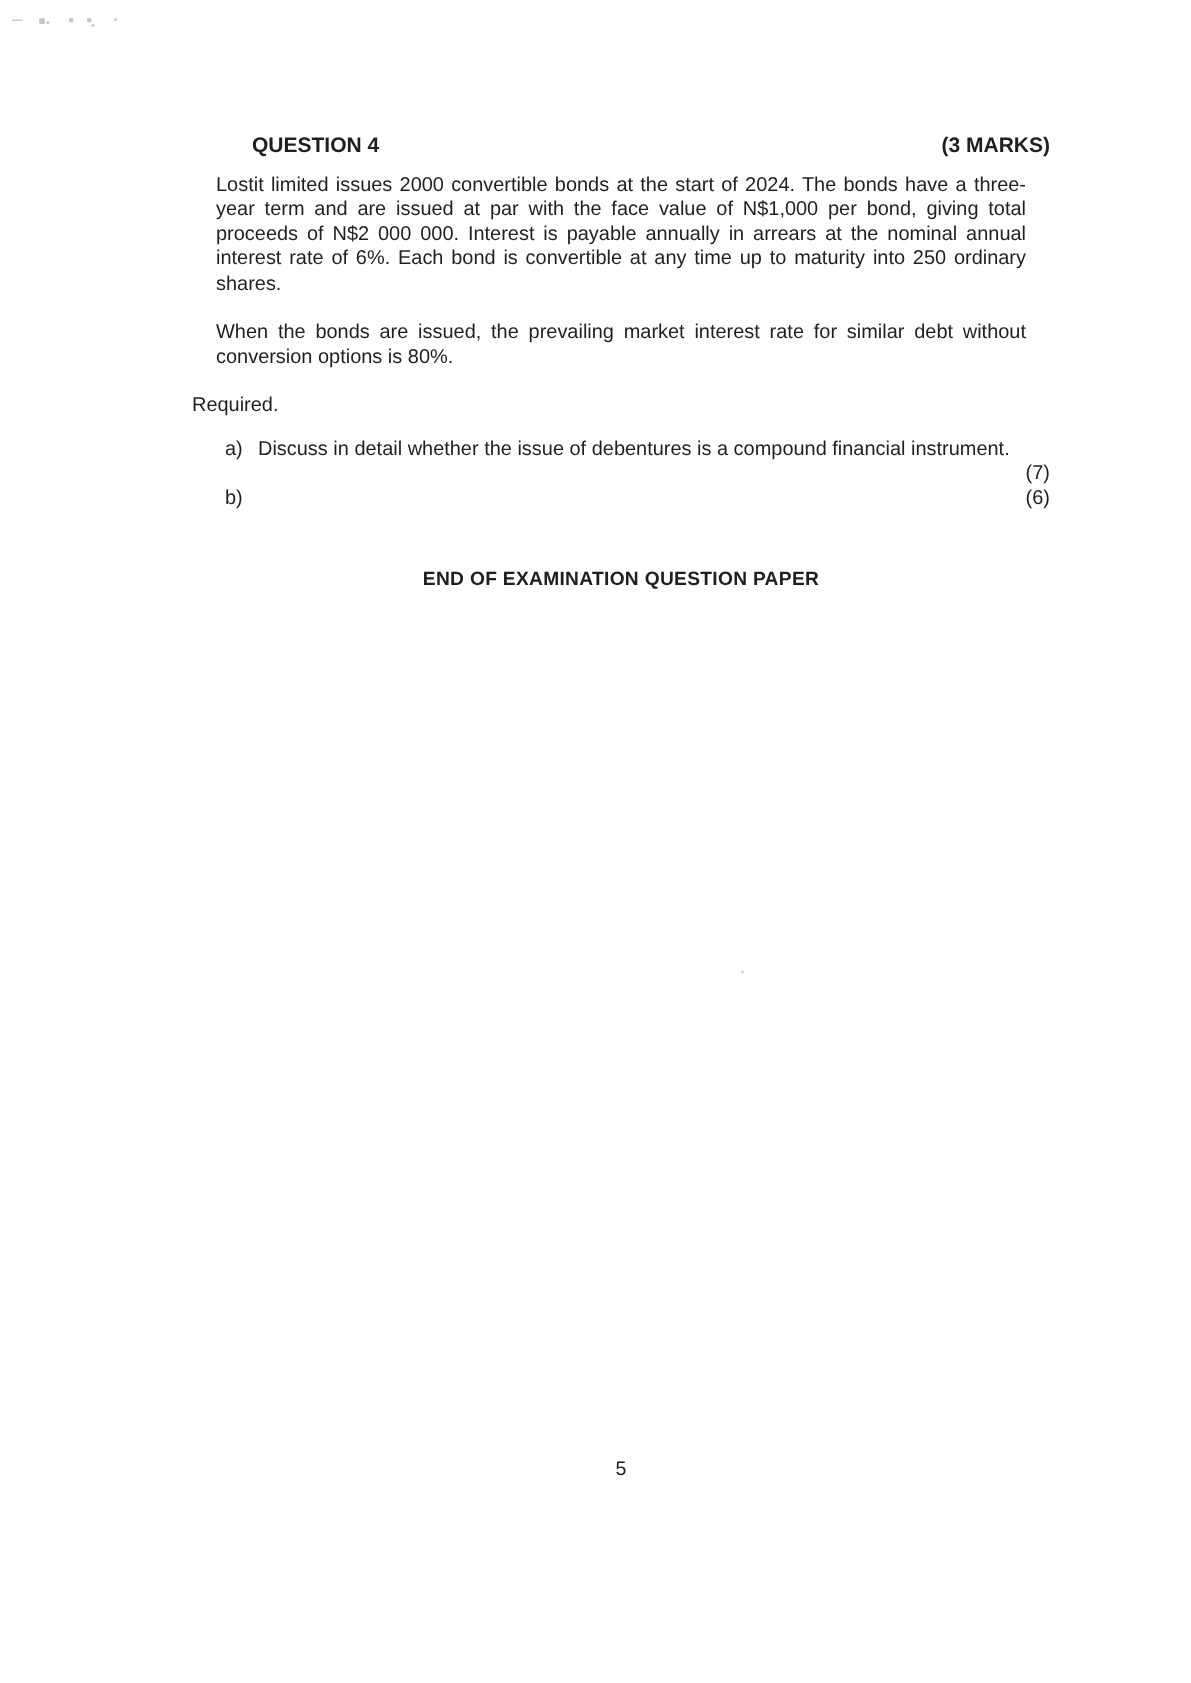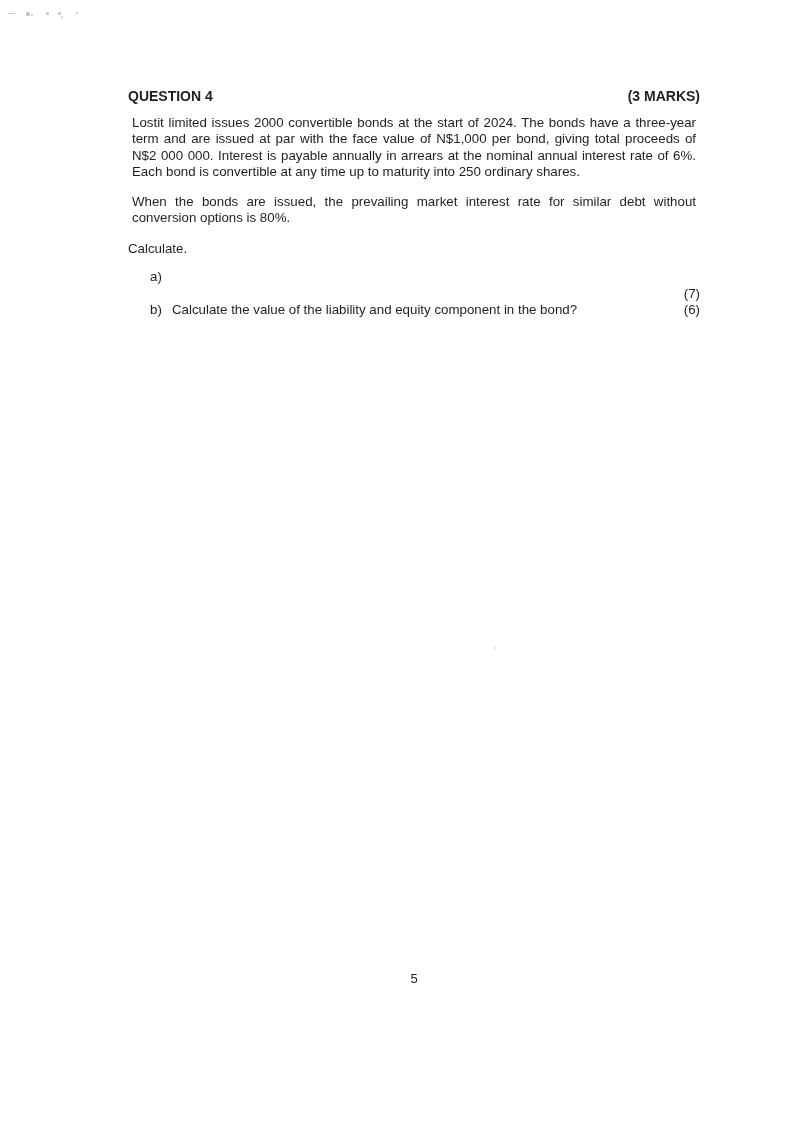--- a/index.html
+++ b/index.html
@@ -29,23 +29,24 @@
     top: 88px;
     width: 572px;
     font-size: 13.3px;
     line-height: 16.5px;
   }
   .q-header {
     display: flex;
     justify-content: space-between;
     font-weight: bold;
     font-size: 14px;
+    margin-left: 40px;
   }
   .para {
-    margin: 4px;
+    margin: 16px;
     margin-top: 10px;
     text-align: justify;
   }
   .para.second {
     margin-top: 13px;
   }
   .required {
     margin-top: 14px;
   }
   .req-list {
@@ -96,35 +97,36 @@
 
     <div class="q-header">
       <span>QUESTION 4</span>
       <span>(3 MARKS)</span>
     </div>
 
     <p class="para">Lostit limited issues 2000 convertible bonds at the start of 2024. The bonds have a three-year term and are issued at par with the face value of N$1,000 per bond, giving total proceeds of N$2 000 000. Interest is payable annually in arrears at the nominal annual interest rate of 6%. Each bond is convertible at any time up to maturity into 250 ordinary shares.</p>
 
     <p class="para second">When the bonds are issued, the prevailing market interest rate for similar debt without conversion options is 80%.</p>
 
-    <div class="required">Calculate.</div>
+    <div class="required">Required.</div>
 
     <div class="req-list">
 
       <div class="req-item marks-below">
         <span class="item-label">a)</span>
+        <span class="item-text">Discuss in detail whether the issue of debentures is a compound financial instrument.</span>
         <span class="item-marks">(7)</span>
       </div>
 
       <div class="req-item">
         <span class="item-label">b)</span>
-        <span class="item-text">Calculate the value of the liability and equity component in the bond?</span>
         <span class="item-marks">(6)</span>
       </div>
 
     </div>
 
+    <div class="end-note">END OF EXAMINATION QUESTION PAPER</div>
 
   </div>
 
   <div class="page-number">5</div>
 
 </div>
 
 </body></html>

